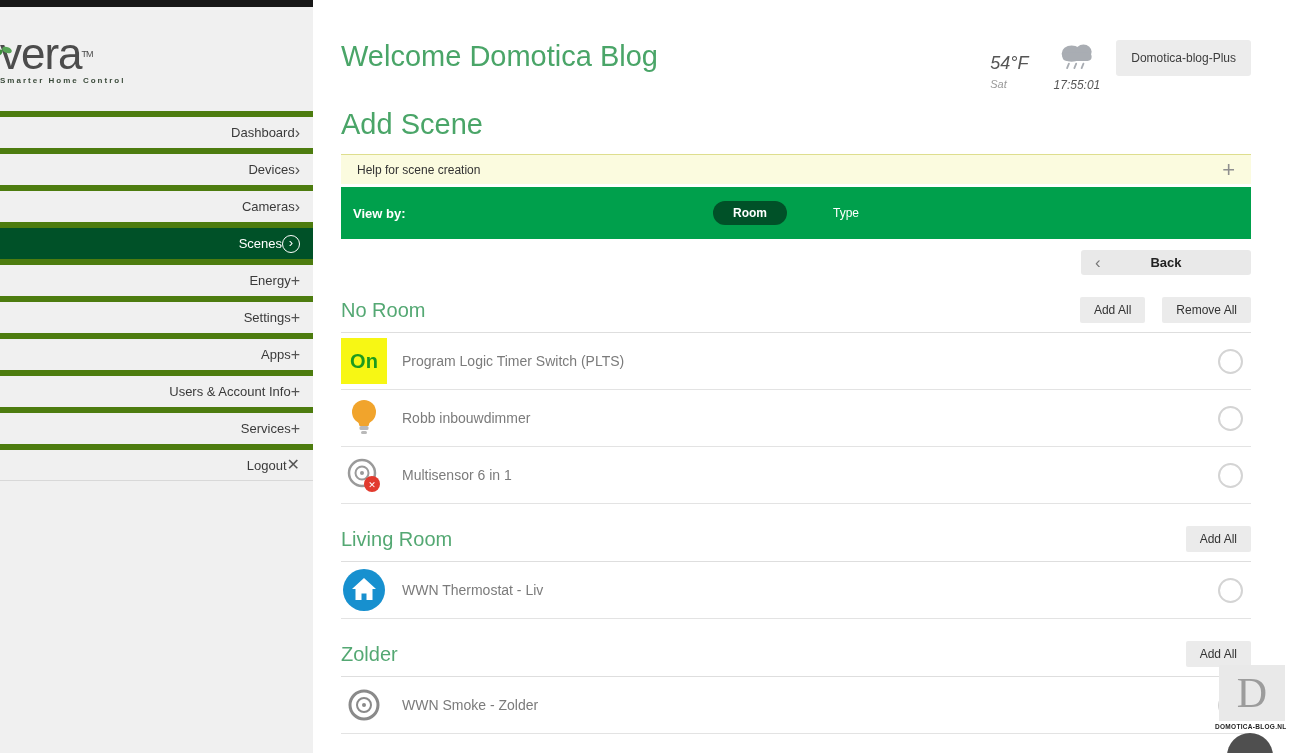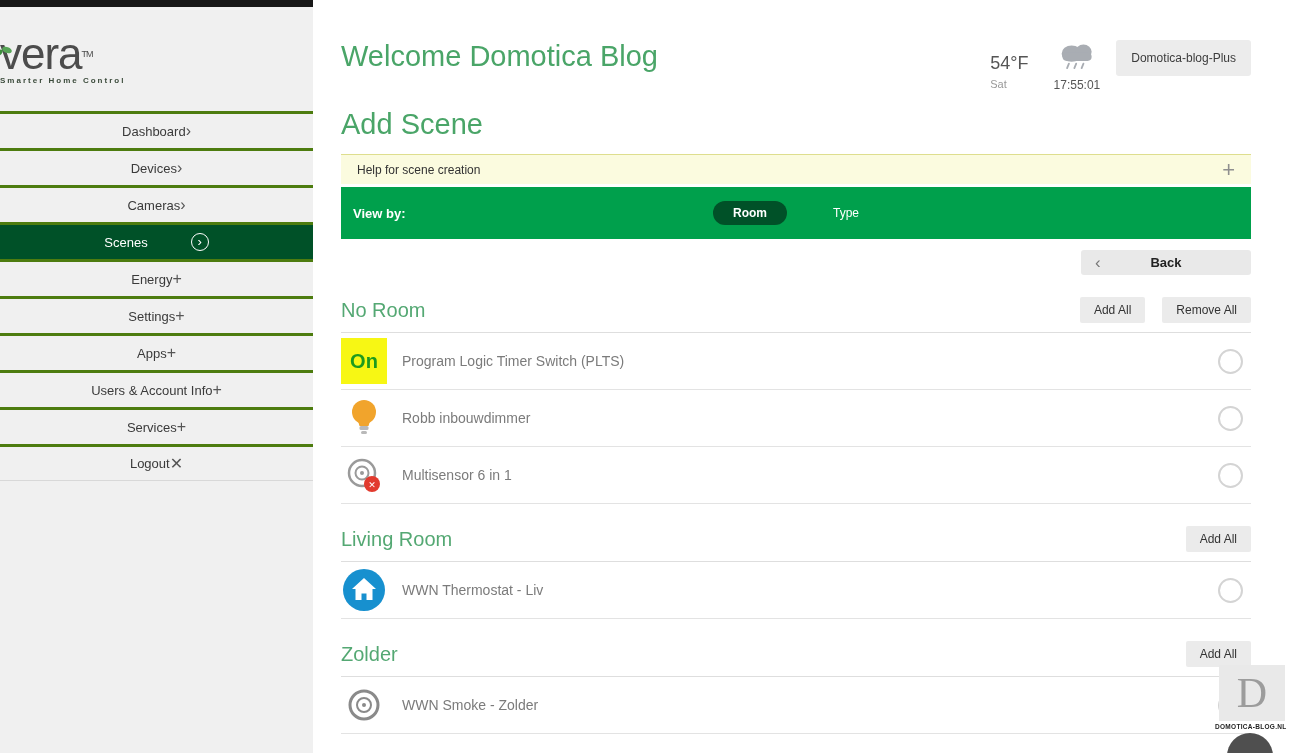--- a/index.html
+++ b/index.html
@@ -9,38 +9,38 @@
   
   .sidebar { position:absolute; left:0; top:0; width:313px; height:753px;
     background:#f0f0f0; }
   .sidebar-topstrip { height:7px; background:#171717; }
   .logo-wrap { height:104px; display:flex; flex-direction:column; align-items:flex-start; justify-content:center; }
   .logo-row { position:relative; color:#4c4c4c; font-size:44px; line-height:40px; font-weight:400; letter-spacing:-1px; }
   .logo-leaves { position:absolute; left:-8px; top:-10px; }
   .logo-tm { font-size:9px; vertical-align:top; color:#4c4c4c; }
   .logo-tagline { font-size:8px; letter-spacing:2px; color:#3a4a3a; margin-top:2px; font-weight:700; }
 
-  .side-item { height:37px; display:flex; align-items:center; justify-content:center;
-    padding:0 13px; border-top:3px solid #4d7c0f; font-size:13px; color:#3a3a3a; cursor:pointer; }
+  .side-item { height:37px; display:flex; align-items:center; justify-content:flex-end;
+    padding:0 13px; border-top:6px solid #4d7c0f; font-size:13px; color:#3a3a3a; cursor:pointer; }
   .side-item:last-child { border-bottom:1px solid #d8d8d8; }
   .side-suffix { color:#555; font-size:16px; line-height:1; }
-  .side-item.active { background:#005128; color:#fff;gap:43px; }
+  .side-item.active { background:#005128; color:#fff; }
   .side-item.active .side-suffix { color:#fff; border:1px solid #fff; border-radius:50%;
     width:18px; height:18px; display:flex; align-items:center; justify-content:center;
     font-size:13px; line-height:1; padding-bottom:2px; }
 
   
   .main { position:absolute; left:313px; top:0; right:0; height:753px; background:#fff;
     padding:0 49px 0 28px; }
 
   .topbar { display:flex; justify-content:space-between; align-items:flex-start;text-align:right; }
   .welcome { margin-top:38px; font-size:29px; line-height:37px; font-weight:400;
     color:#4aa568; max-width:330px; }
   .top-right { display:flex; align-items:flex-start; gap:16px; margin-top:40px; }
-  .weather { width:110px; }
+  .weather { width:110px;font-style:italic; }
   .w-row1 { display:flex; align-items:flex-end; justify-content:space-between; }
   .temp { font-size:18px; color:#555; }
   .w-row2 { display:flex; justify-content:space-between; margin-top:4px; }
   .w-day { font-size:11px; color:#999; }
   .w-time { font-size:12px; color:#555; }
   .controller { background:#ececec; border-radius:3px; padding:11px 15px; font-size:12px;
     color:#3c3c3c; cursor:pointer; white-space:nowrap; }
 
   .page-title { margin-top:16px; font-size:29px; font-weight:400; color:#4aa568; }
 

